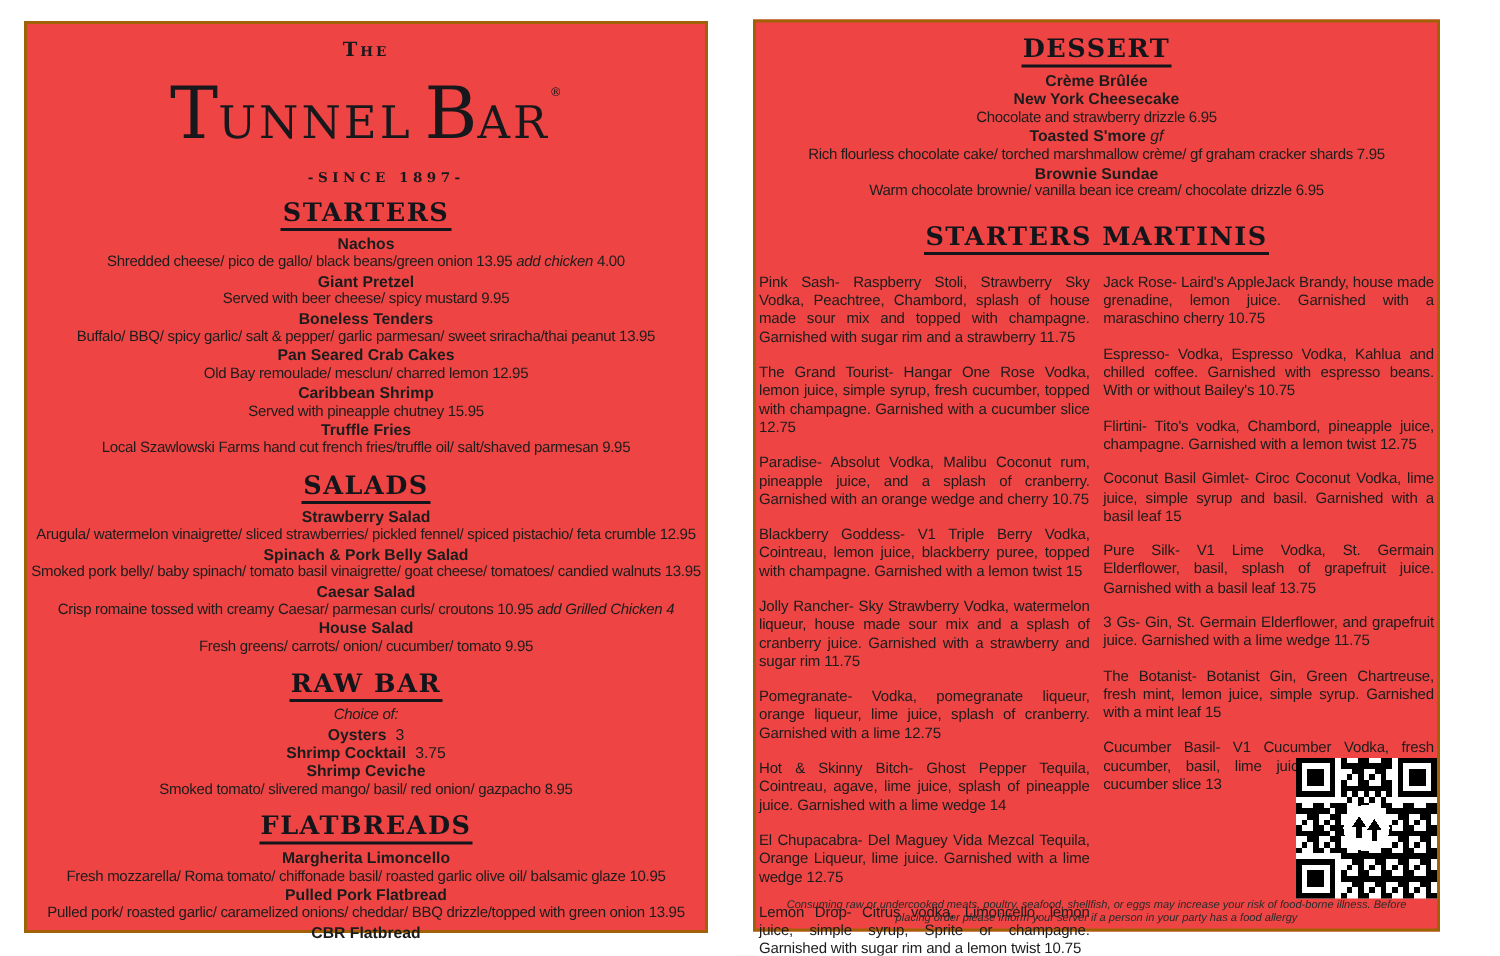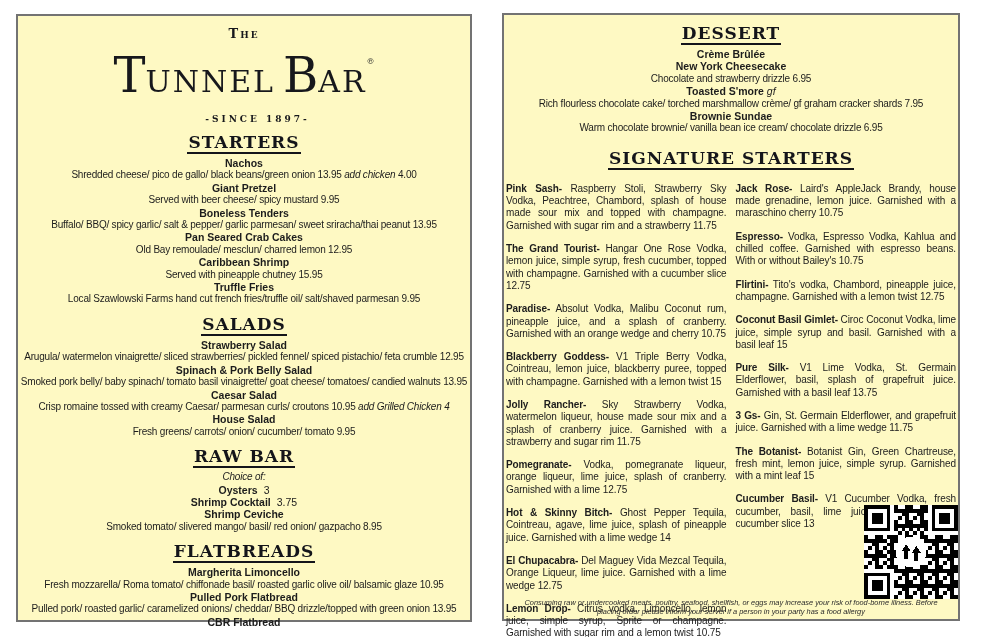--- a/index.html
+++ b/index.html
@@ -5,21 +5,21 @@
   * { margin:0; padding:0; box-sizing:border-box; }
   html,body { width:1000px; height:637px; }
   body { background:#ffffff; font-family:"Liberation Sans", sans-serif; color:#1c1c1c; }
   .canvas { position:relative; width:1000px; height:637px; background:#ffffff; overflow:hidden; }
 
   .page { position:absolute; top:0; height:637px; background:#ffffff; }
   .page-left  { left:0;   width:491px; }
   .page-right { left:480px; width:496px; }
   .page-divider { position:absolute; left:491px; top:0; width:13px; height:637px; background:#d2d2d2; }
 
-  .page-border { position:absolute; border:2px solid #737373; background:#fef9c3; }
+  .page-border { position:absolute; border:2px solid #a16207; background:#ef4444; }
   .page-left  .page-border { left:16px; top:14px; width:456px; height:608px; }
   .page-right .page-border { left:22px; top:13px; width:458px; height:608px; }
 
   
   .logo { text-align:center; margin-top:10px; color:#17181c; }
   .logo-the { font-family:"DejaVu Serif", serif; font-size:13px; font-weight:700; letter-spacing:2px; font-variant:small-caps; }
   .logo-name { font-family:"DejaVu Serif", serif; line-height:46px; margin-top:-2px; white-space:nowrap; }
   .logo-name .cap  { font-size:48px; font-weight:400; }
   .logo-name .rest { font-size:30px; letter-spacing:2px; }
   .logo-name .wordgap { display:inline-block; width:8px; }
@@ -34,21 +34,21 @@
   .item-name .price { font-weight:400; padding-left:6px; }
   .item-name .suffix { font-weight:400; font-style:italic; }
   .line { font-size:10px; line-height:12.4px; letter-spacing:-0.2px; display:flex; justify-content:center; }
   .line > span { white-space:pre; }
   .it { font-style:italic; }
 
   
   .martini-wrap { display:flex; gap:9px; padding:10px 2px 0 2px; }
   .martini-col { flex:1 1 0; min-width:0; }
   .martini { font-size:10px; line-height:12.3px; text-align:justify; margin-bottom:11px; letter-spacing:-0.1px; }
-  .martini b { font-weight:700; }
+  .martini b { font-weight:400; }
 
   
   .qr { position:absolute; left:360px; top:490px; width:94px; height:94px; }
   .footer { position:absolute; left:0; bottom:2px; width:100%; padding:0 14px; text-align:center; font-style:italic; font-size:7.4px; line-height:9.6px; color:#2a2a2a; }
 </style>
 </head>
 <body>
 
 <div class="canvas">
 
@@ -154,21 +154,21 @@
               <span>Rich flourless chocolate cake/ torched marshmallow crème/ gf graham cracker shards 7.95</span>
             </div>
             <div class="item-name"><span>Brownie Sundae</span></div>
             <div class="line">
               <span>Warm chocolate brownie/ vanilla bean ice cream/ chocolate drizzle 6.95</span>
             </div>
           </div>
         </div>
 
       <div class="sec-head" style="margin-top:14px;">
-        <span class="sec-head-text">SIGNATURE STARTERS</span>
+        <span class="sec-head-text">STARTERS MARTINIS</span>
       </div>
 
       <div class="martini-wrap">
         <div class="martini-col" id="martini-left">
             <p class="martini"><b>Pink Sash-</b> Raspberry Stoli, Strawberry Sky Vodka, Peachtree, Chambord, splash of house made sour mix and topped with champagne. Garnished with sugar rim and a strawberry 11.75</p>
             <p class="martini"><b>The Grand Tourist-</b> Hangar One Rose Vodka, lemon juice, simple syrup, fresh cucumber, topped with champagne. Garnished with a cucumber slice 12.75</p>
             <p class="martini"><b>Paradise-</b> Absolut Vodka, Malibu Coconut rum, pineapple juice, and a splash of cranberry. Garnished with an orange wedge and cherry 10.75</p>
             <p class="martini"><b>Blackberry Goddess-</b> V1 Triple Berry Vodka, Cointreau, lemon juice, blackberry puree, topped with champagne. Garnished with a lemon twist 15</p>
             <p class="martini"><b>Jolly Rancher-</b> Sky Strawberry Vodka, watermelon liqueur, house made sour mix and a splash of cranberry juice. Garnished with a strawberry and sugar rim 11.75</p>
             <p class="martini"><b>Pomegranate-</b> Vodka, pomegranate liqueur, orange liqueur, lime juice, splash of cranberry. Garnished with a lime 12.75</p>

